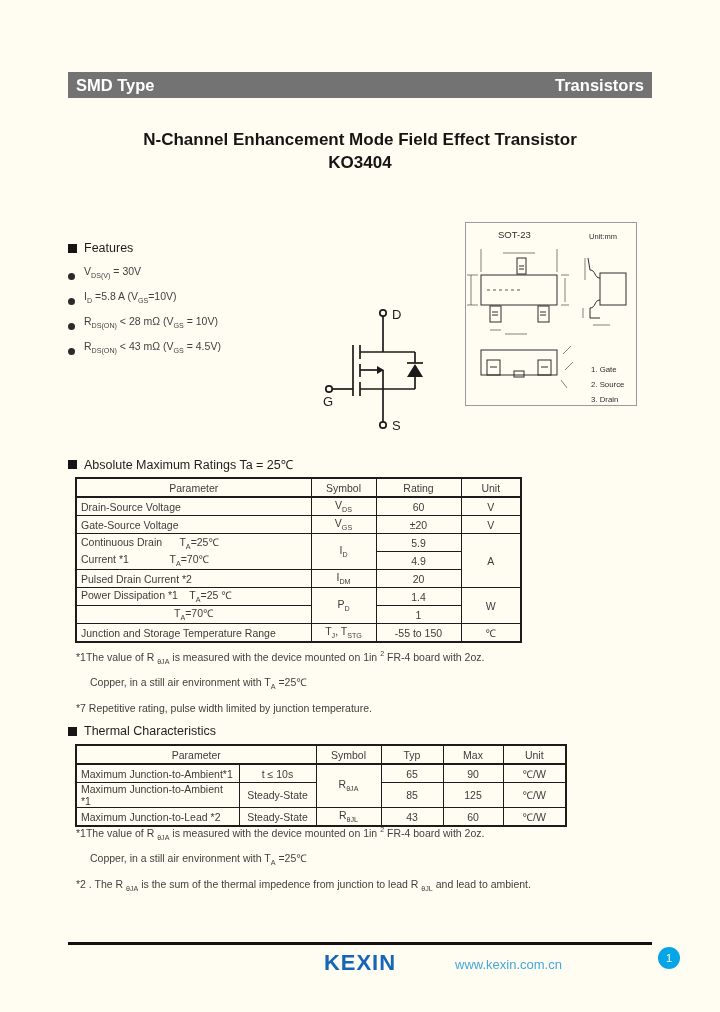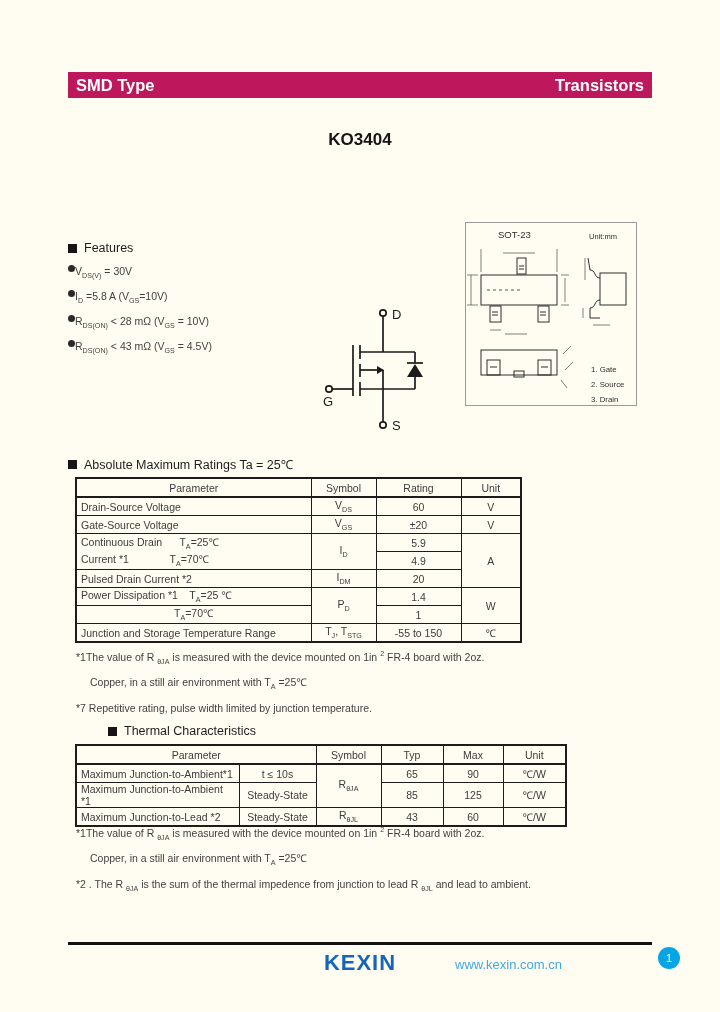--- a/index.html
+++ b/index.html
@@ -11,47 +11,47 @@
     position:relative;
     overflow:hidden;
   }
   .pre{white-space:pre-wrap;}
   sub{font-size:68%;}
   sup{font-size:68%;}
 
   
   .topbar{
     position:absolute;left:68px;top:72px;width:584px;height:26px;
-    background:#be185d;color:#fff;
+    background:#737373;color:#fff;
     display:flex;justify-content:space-between;align-items:center;
     padding:0 8px;box-sizing:border-box;
     font-size:16.5px;font-weight:bold;
   }
 
   
   .title{
     position:absolute;left:0;top:128px;width:720px;
     text-align:center;font-weight:bold;font-size:17px;color:#151515;
     line-height:23px;
   }
 
   
   .features{position:absolute;left:68px;top:241px;width:300px;}
   .sec-head{display:flex;align-items:center;gap:7px;font-size:12.5px;font-weight:normal;color:#1d1d1d;}
   .sq{width:9px;height:9px;background:#151515;flex:0 0 auto;}
-  .feat{display:flex;align-items:flex-start;margin-top:10px;font-size:10.5px;color:#3f3f3f;}
+  .feat{display:flex;align-items:flex-end;gap:9px;margin-top:10px;font-size:10.5px;color:#3f3f3f;}
   .dot{width:7px;height:7px;border-radius:50%;background:#2a2a2a;flex:0 0 auto;}
 
   
   .mosfet{position:absolute;left:320px;top:300px;}
   .pkg{position:absolute;left:465px;top:222px;}
 
   
   .abs-head{position:absolute;left:68px;top:456px;}
-  .th-head{position:absolute;left:68px;top:724px;margin-left:40px;}
+  .th-head{position:absolute;left:68px;top:724px;}
 
   
   table.ds{border-collapse:collapse;table-layout:fixed;font-size:10.5px;color:#3b3b3b;}
   table.ds td,table.ds th{
     border:1px solid #1c1c1c;
     height:17px;padding:0 4px;
     font-weight:normal;text-align:center;overflow:hidden;
   }
   table.ds .lft{text-align:left;}
   table.abs{position:absolute;left:75px;top:477px;width:445px;}
@@ -82,20 +82,21 @@
 </style>
 </head>
 <body>
 
 <div class="topbar">
   <span>SMD Type</span>
   <span>Transistors</span>
 </div>
 
 <div class="title">
+  <div>N-Channel Enhancement Mode Field Effect Transistor</div>
   <div>KO3404</div>
 </div>
 
 <div class="features">
   <div class="sec-head">
     <span class="sq"></span>
     <span>Features</span>
   </div>
   <div class="feat">
     <span class="dot"></span>

